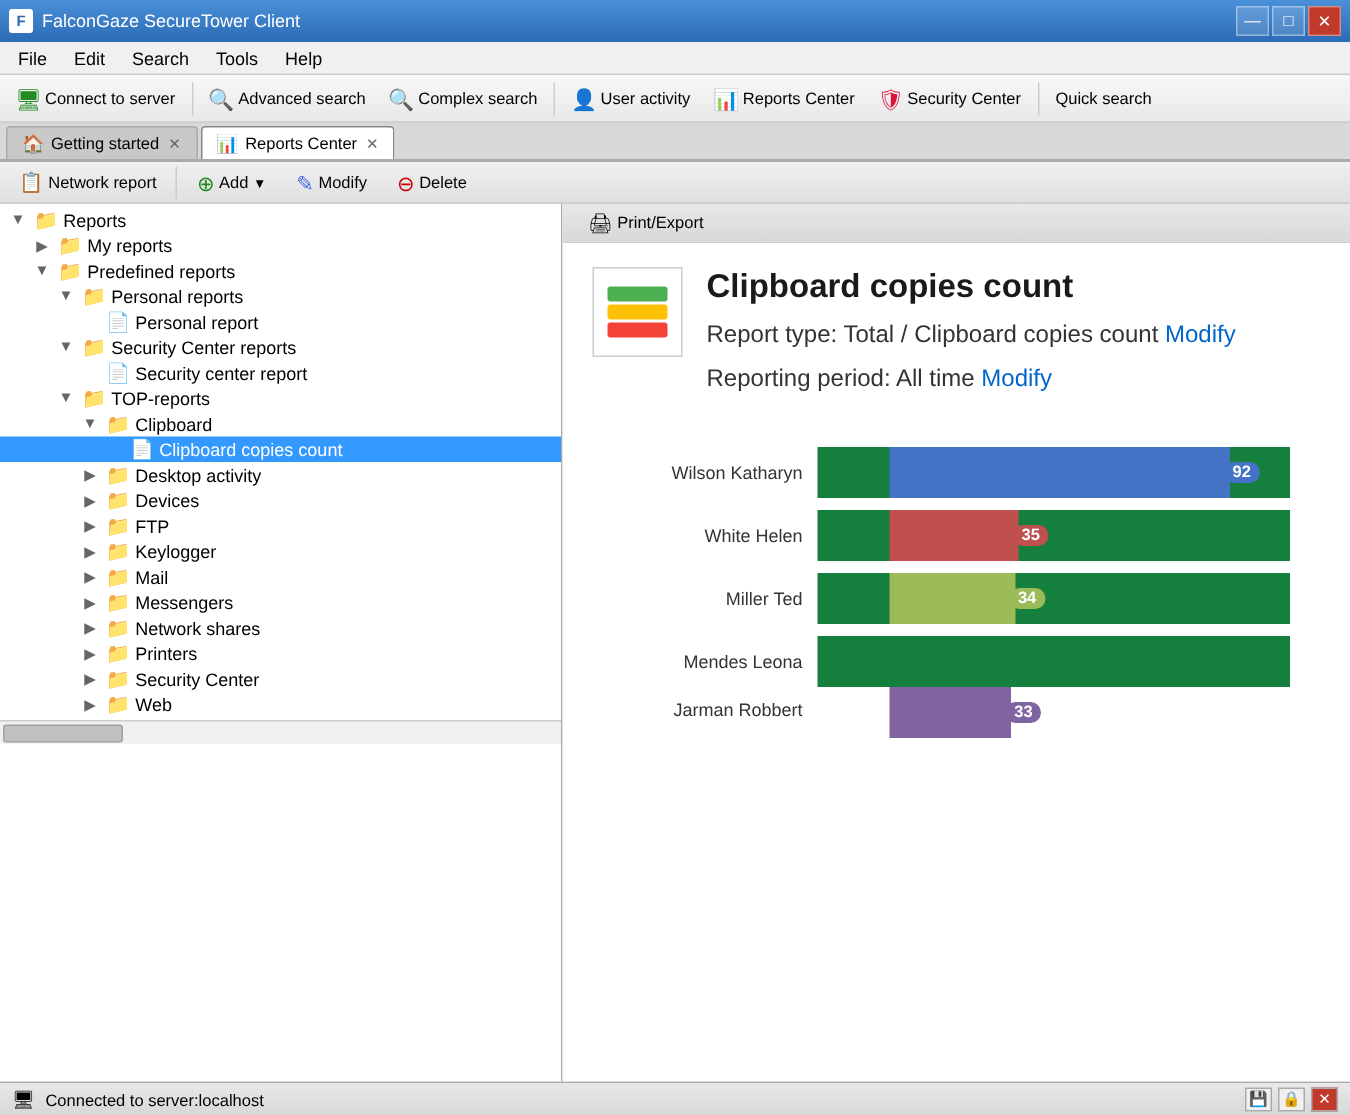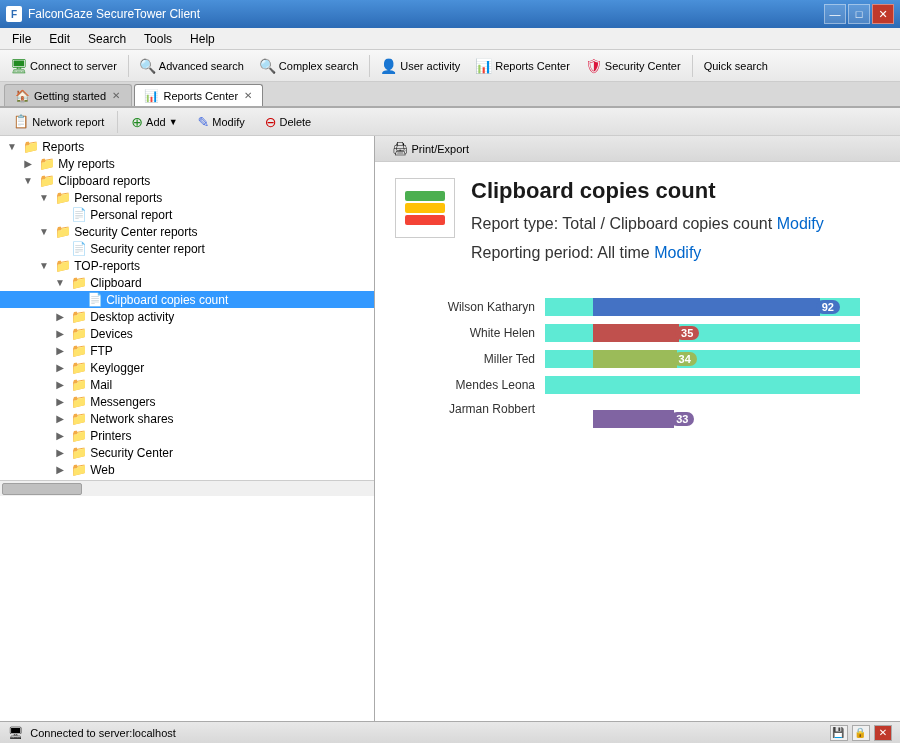--- a/index.html
+++ b/index.html
@@ -117,21 +117,21 @@
     }
     .bar-indicator { height: 10px; border-radius: 2px; }
     .report-title-section h2 { font-size: 22px; font-weight: bold; color: #1a1a1a; margin-bottom: 6px; }
     .report-meta { font-size: 16px; color: #333; line-height: 1.8; }
     .modify-link { color: #0066cc; text-decoration: none; cursor: pointer; }
 
     
     .chart-area { padding: 10px 20px; }
     .chart-row { display: flex; align-items: center; margin-bottom: 8px; }
     .chart-label { width: 130px; text-align: right; padding-right: 10px; font-size: 12px; color: #333; flex-shrink: 0; }
-    .chart-bar-container { flex: 1; height: 18px; background: #5eead4; position: relative; padding-left: 48px; }
+    .chart-bar-container { flex: 1; height: 34px; background: #15803d; position: relative; padding-left: 48px; }
     .chart-bar { height: 100%; display: flex; align-items: center; position: relative; }
     .chart-value-badge {
       position: absolute; right: -20px; top: 50%; transform: translateY(-50%);
       background: #888; color: white; border-radius: 10px;
       padding: 1px 6px; font-size: 11px; font-weight: bold; white-space: nowrap;
       z-index: 1;
     }
 
     
     .horiz-scroll { height: 16px; background: #f0f0f0; border-top: 1px solid #ccc; display: flex; align-items: center; padding: 0 2px; }
@@ -255,21 +255,21 @@
 
       <div class="tree-item indent-2">
         <span class="expander">▶</span>
         <span class="tree-icon">📁</span>
         <span class="tree-label">My reports</span>
       </div>
 
       <div class="tree-item indent-2">
         <span class="expander">▼</span>
         <span class="tree-icon">📁</span>
-        <span class="tree-label">Clipboard reports</span>
+        <span class="tree-label">Predefined reports</span>
       </div>
 
       <div class="tree-item indent-3">
         <span class="expander">▼</span>
         <span class="tree-icon">📁</span>
         <span class="tree-label">Personal reports</span>
       </div>
 
       <div class="tree-item indent-4">
         <span class="expander"></span>

